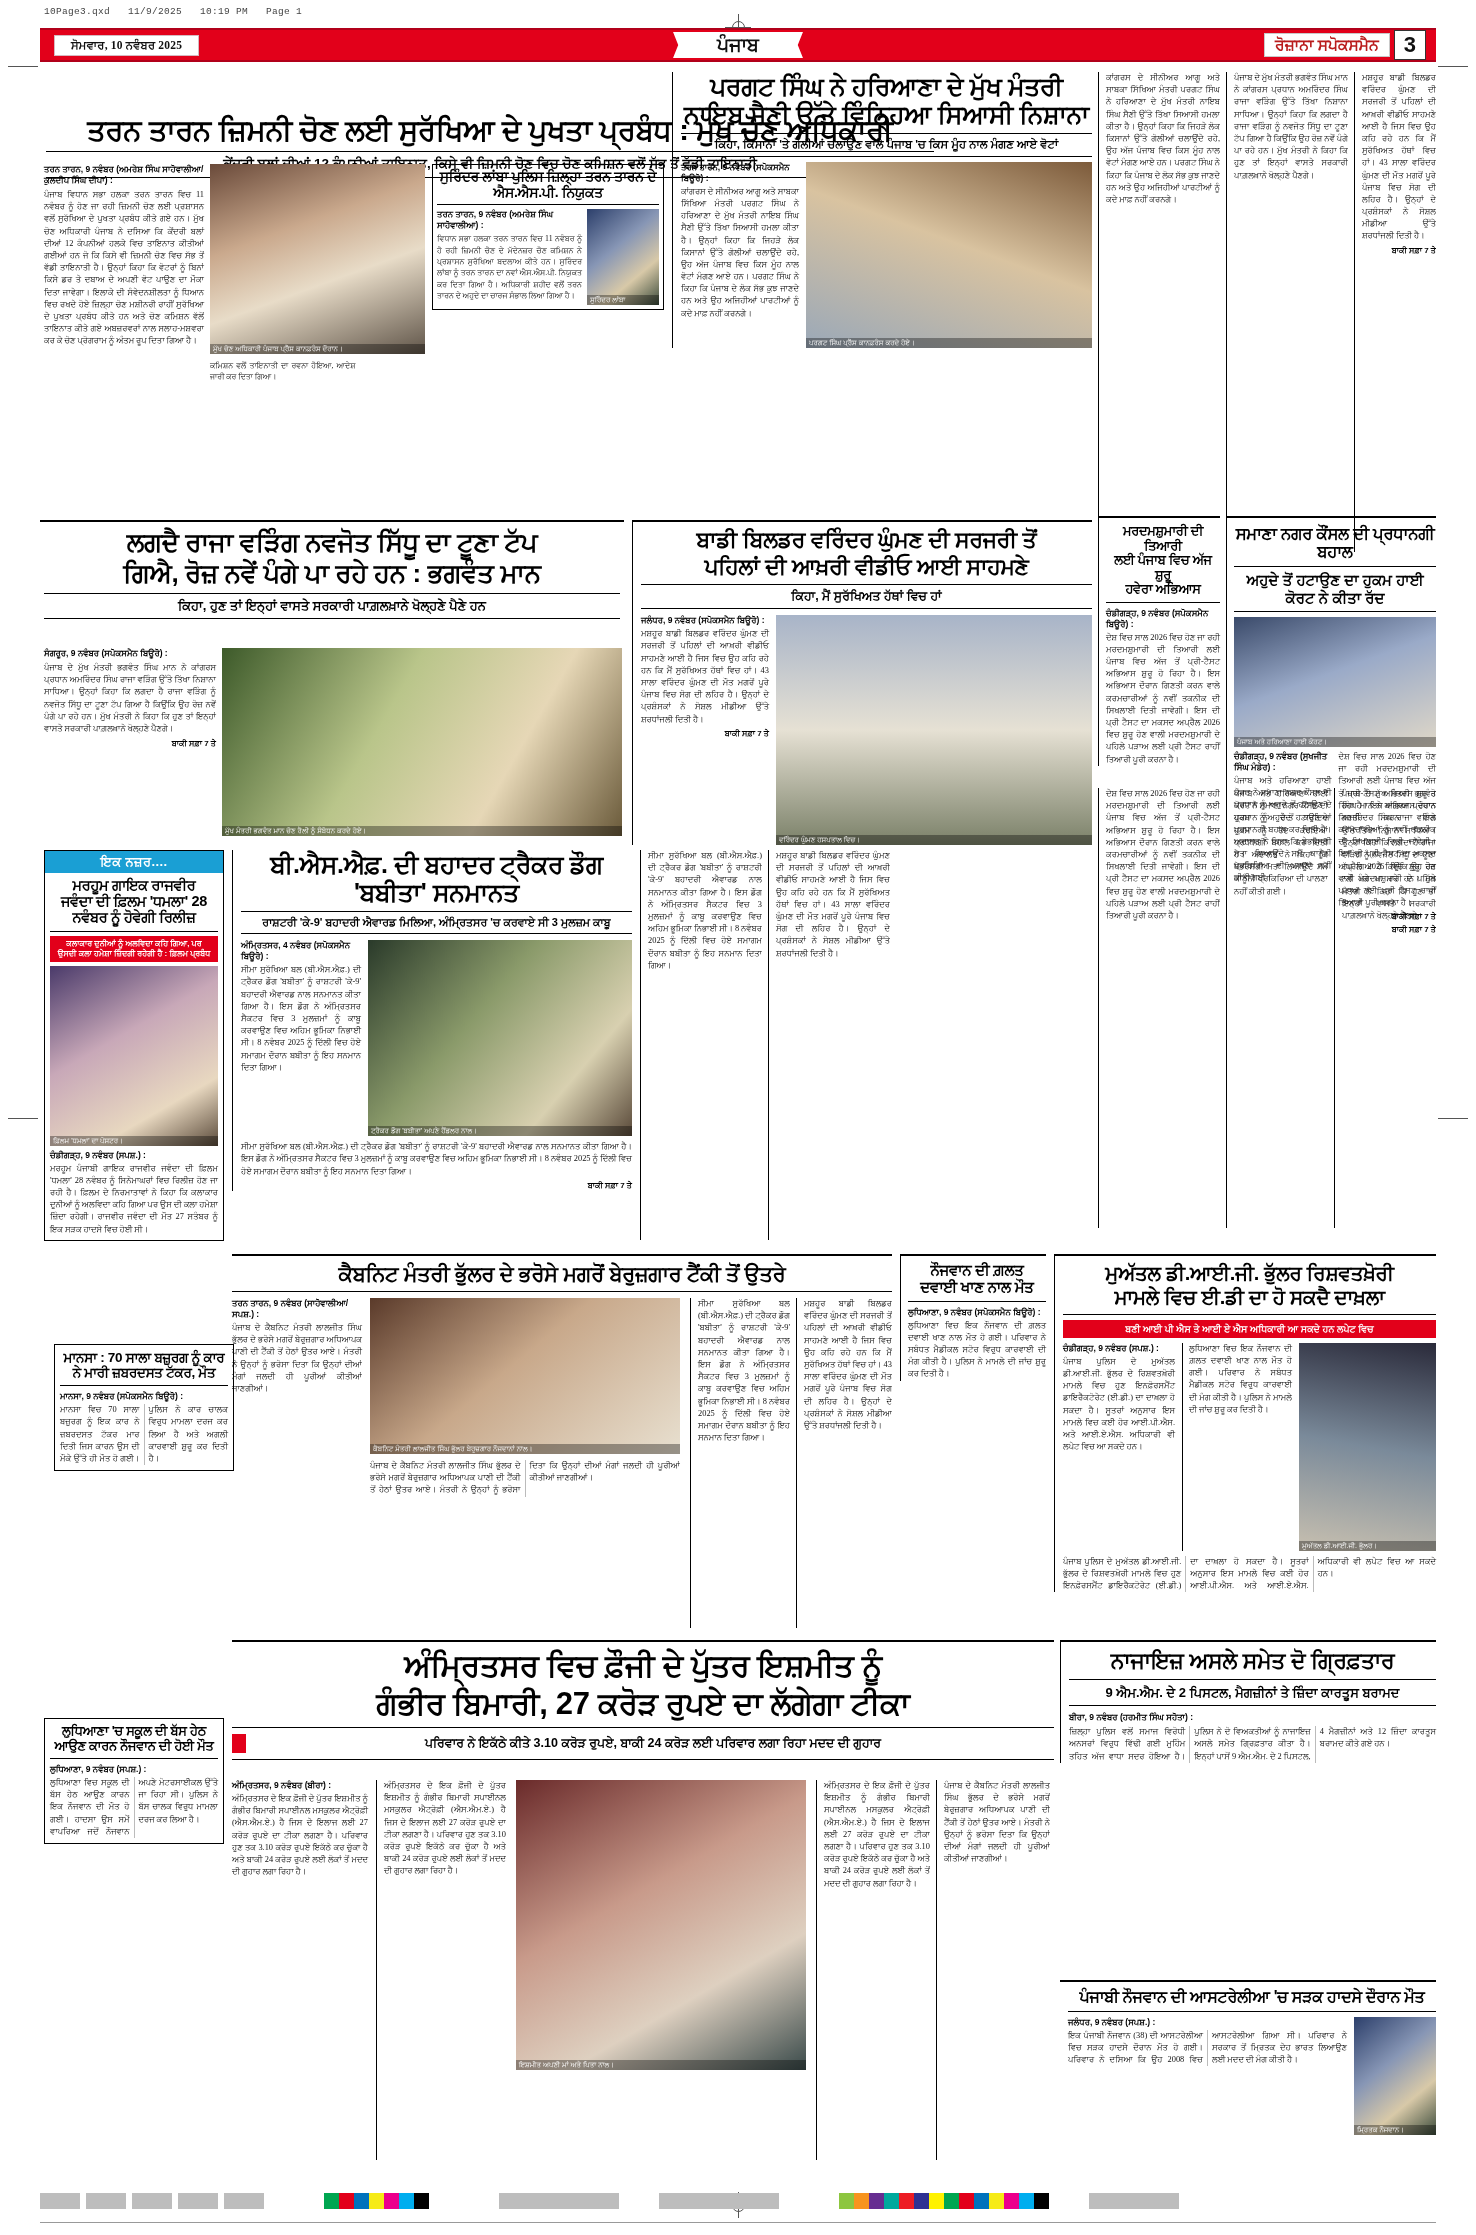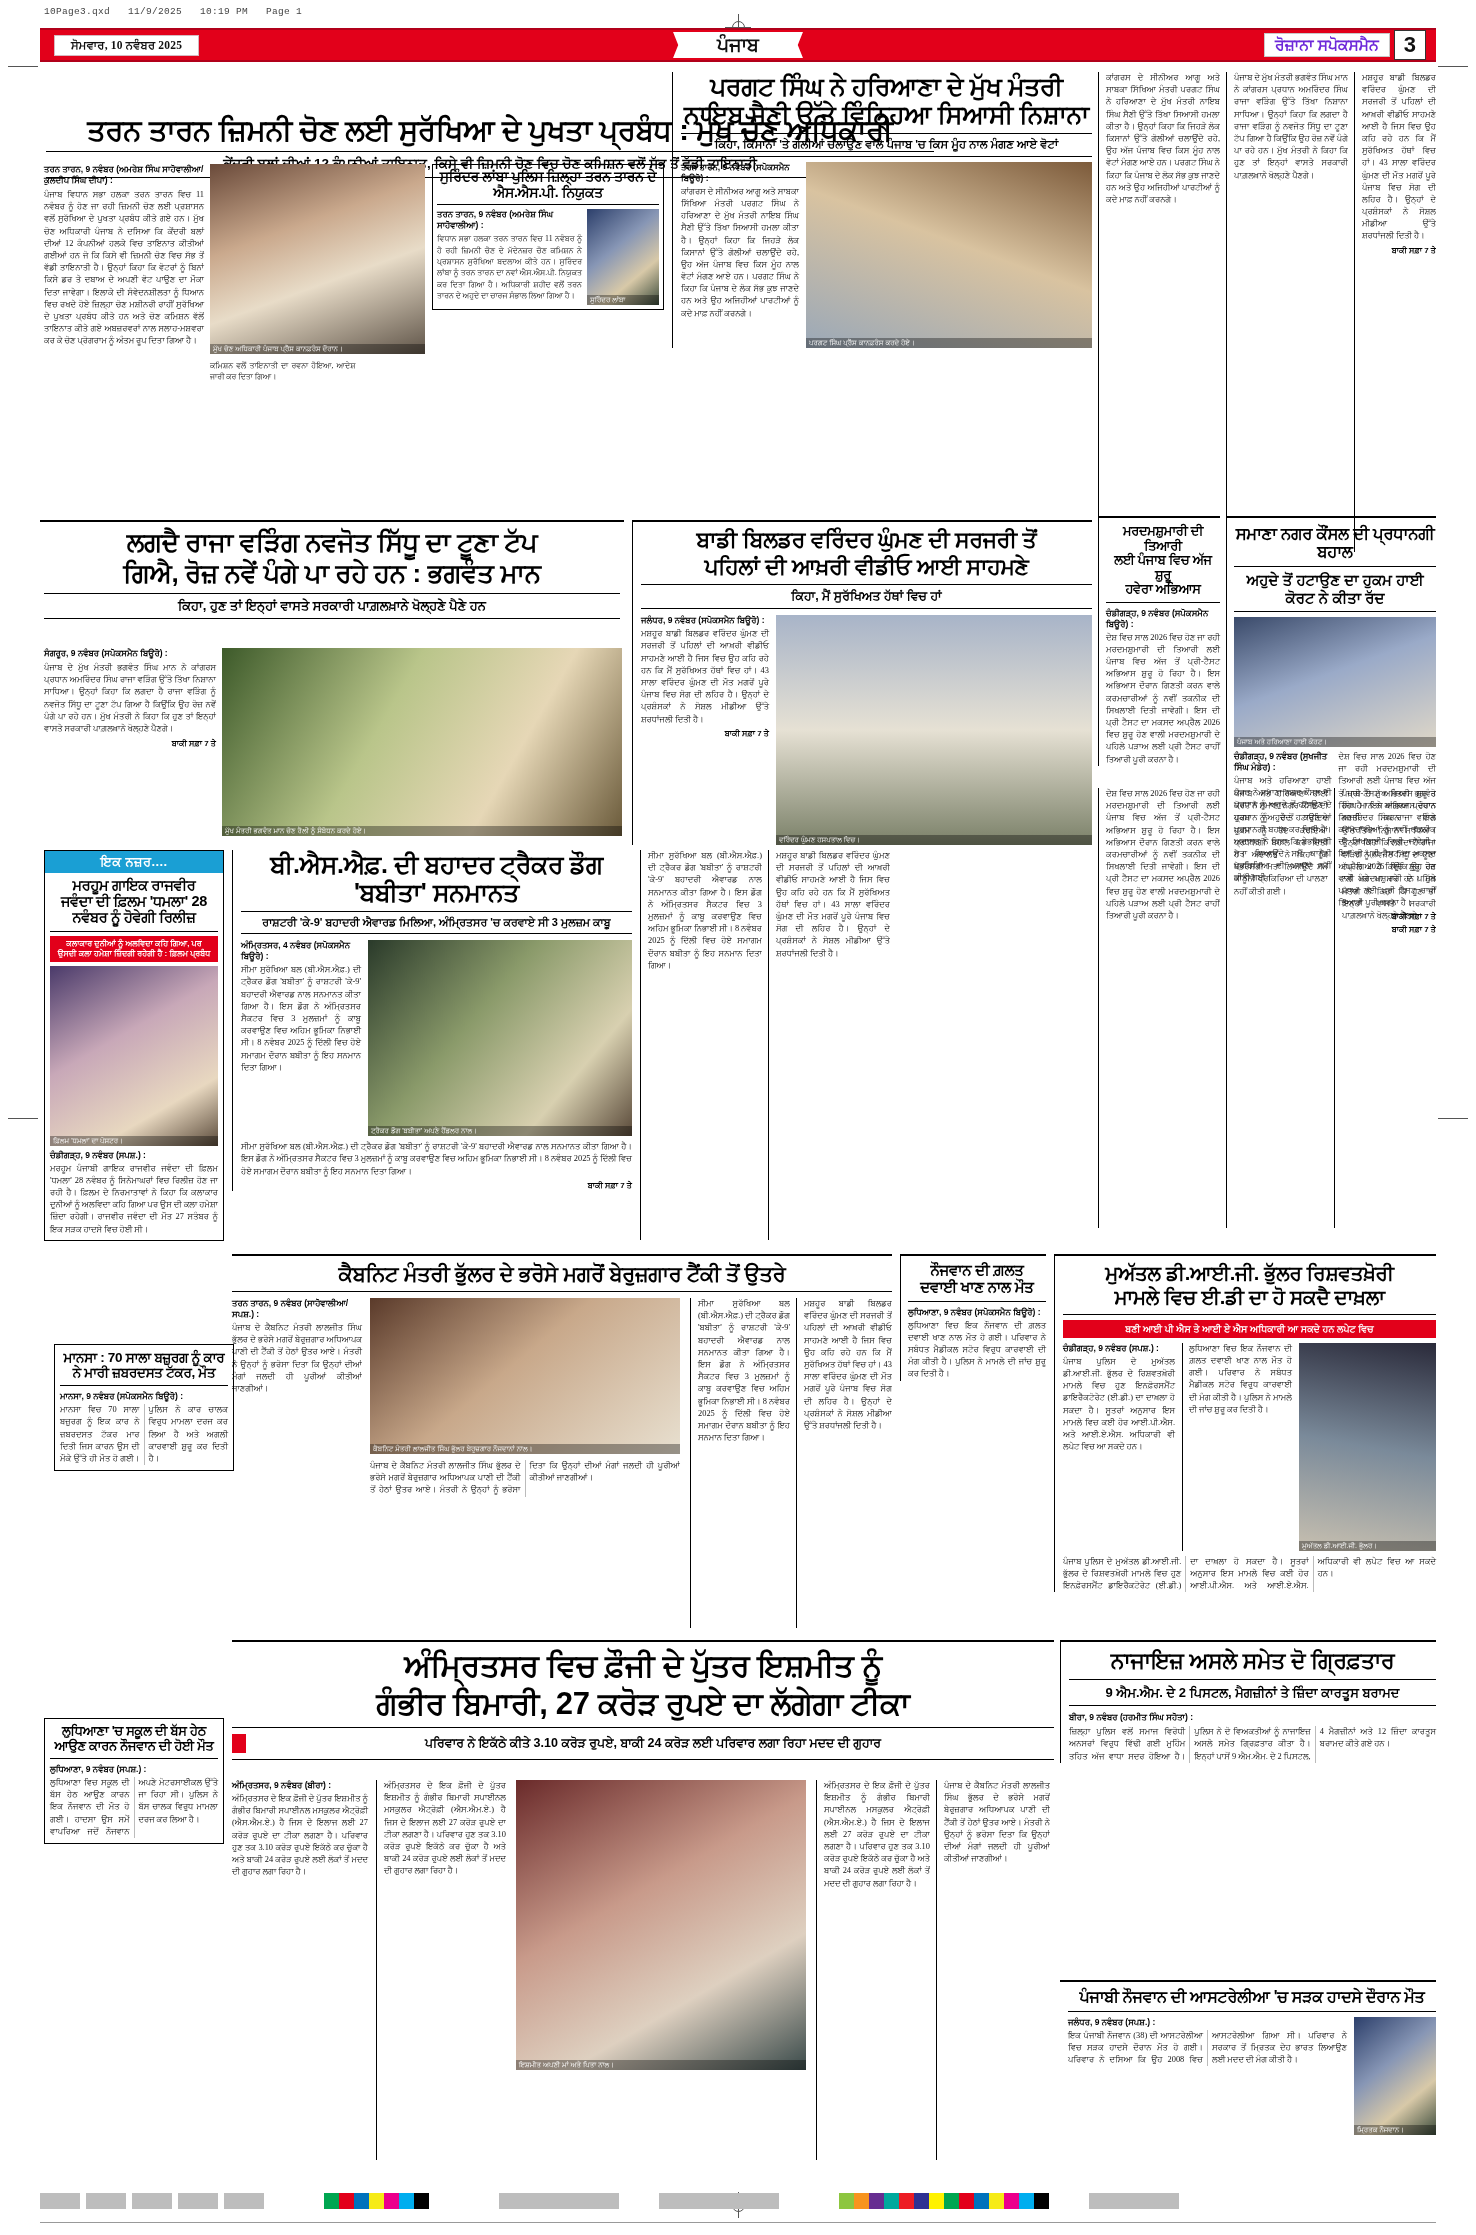--- a/index.html
+++ b/index.html
@@ -54,21 +54,21 @@
   .band-center {
     position:absolute; left:50%; transform:translateX(-50%);
     background:#fff; color:#111; font-weight:bold; font-size:19px;
     padding:2px 44px;
     clip-path:polygon(0 0,100% 0,96% 50%,100% 100%,0 100%,4% 50%);
   }
   .band-right {
     margin-left:auto; display:flex; align-items:center; gap:0;
   }
   .band-brand {
-    background:#fff; color:#6d28d9; font-weight:bold; font-size:15.5px;
+    background:#fff; color:#b91c1c; font-weight:bold; font-size:15.5px;
     padding:2px 10px; border:1px solid #c9c9c9;
   }
   .band-page {
     background:#fff; color:#111; font-weight:bold; font-size:22px;
     padding:0 9px; margin-left:4px; margin-right:10px;
     border:1px solid #333; line-height:28px;
   }
 
   
   .hl {

